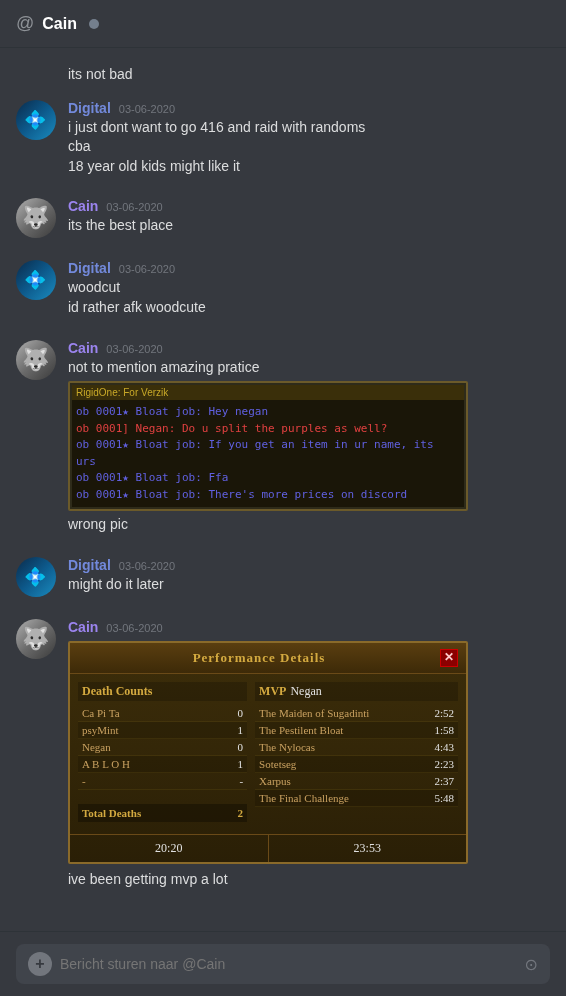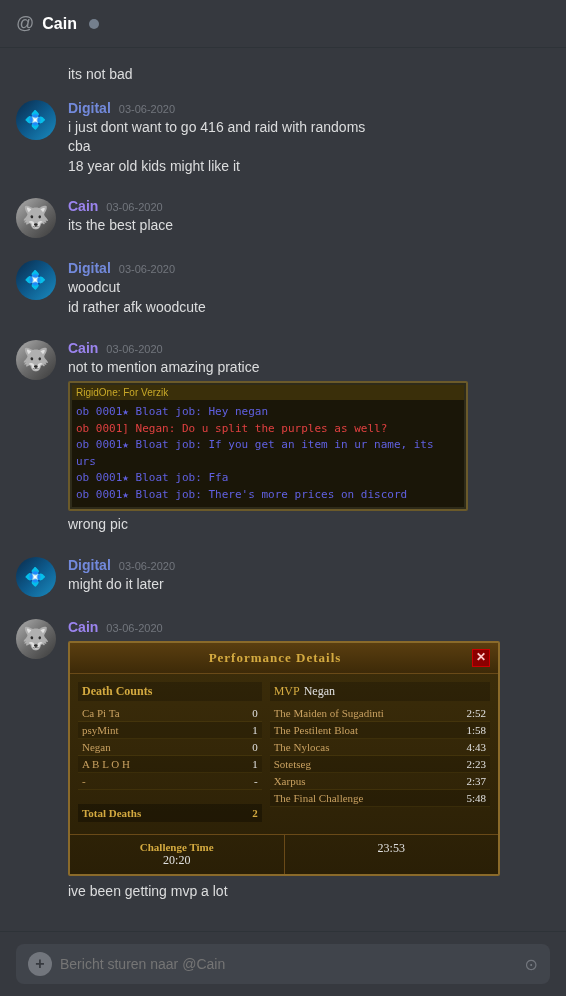--- a/index.html
+++ b/index.html
@@ -155,21 +155,21 @@
     }
 
     .screenshot-line-blue { color: #6060e0; }
     .screenshot-line-red { color: #e04040; }
 
     
     .perf-modal {
       background: linear-gradient(180deg, #3d2e0a 0%, #2a1f06 100%);
       border: 2px solid #8a6a2a;
       border-radius: 2px;
-      width: 432px;
+      width: 400px;
       margin: 6px 0;
       font-family: serif;
       font-size: 11px;
     }
 
     .perf-title-bar {
       background: linear-gradient(180deg, #5a3e10 0%, #3d2a08 100%);
       padding: 6px 8px;
       display: flex;
       justify-content: space-between;
@@ -271,21 +271,21 @@
       display: flex;
       align-items: center;
       gap: 4px;
       margin-bottom: 4px;
       background: rgba(0,0,0,0.2);
       padding: 2px 4px;
     }
 
     .mvp-label {
       color: #d4aa40;
-      font-weight: normal;
+      font-weight: bold;
       font-size: 12px;
     }
 
     .mvp-name {
       color: #e0e0e0;
       font-size: 12px;
     }
 
     .mvp-boss-row {
       display: flex;
@@ -570,21 +570,20 @@
             </div>
             <div class="mvp-boss-row">
               <span class="boss-name">The Final Challenge</span>
               <span class="boss-time">5:48</span>
             </div>
           </div>
         </div>
 
         <div class="perf-footer">
           <div class="perf-time-block">
-            <span class="perf-time-label">Challenge Time</span>
             <span class="perf-time-value">20:20</span>
           </div>
           <div class="perf-time-block">
             <span class="perf-time-value">23:53</span>
           </div>
         </div>
       </div>
       <div class="message-text">ive been getting mvp a lot</div>
     </div>
   </div>

